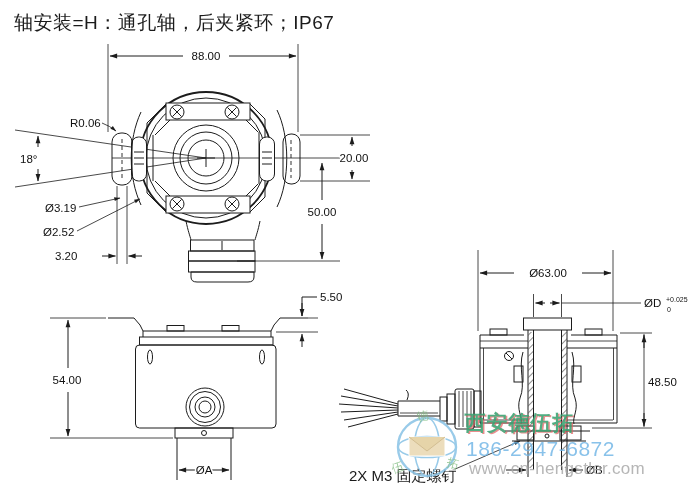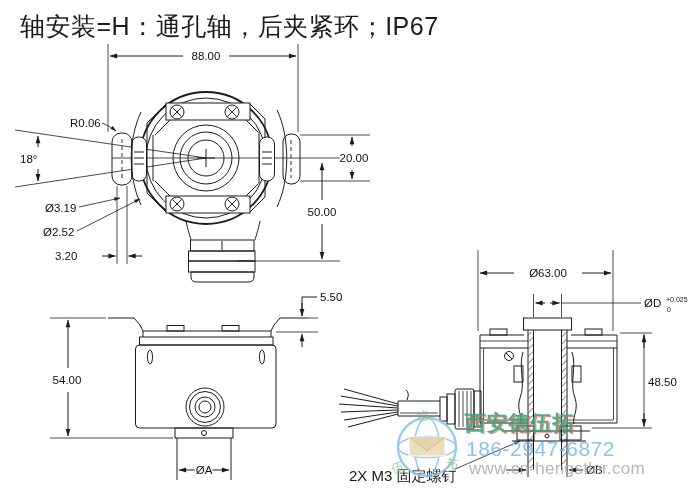--- a/index.html
+++ b/index.html
@@ -1,18 +1,18 @@
 <!DOCTYPE html>
 <html><head>
 <meta charset="utf-8">
 <style>
   html,body{margin:0;padding:0;background:#ffffff;}
   .canvas{position:relative;width:700px;height:499px;background:#fff;overflow:hidden;
           font-family:"Liberation Sans",sans-serif;}
-  .title{position:absolute;left:20px;top:10px;font-size:25px;color:#1b1b1b;
+  .title{position:absolute;left:14px;top:10px;font-size:19px;color:#1b1b1b;
          letter-spacing:.5px;font-weight:500;white-space:nowrap;}
   svg{position:absolute;left:0;top:0;}
   .ln{stroke:#1c1c1c;stroke-width:1;fill:none;stroke-linecap:butt;}
   .ln2{stroke:#1c1c1c;stroke-width:1.8;fill:none;}
   .thin{stroke:#1c1c1c;stroke-width:.8;fill:none;}
   .dash{stroke:#1c1c1c;stroke-width:.9;fill:none;stroke-dasharray:4 3;}
   .wfill{fill:#ffffff;}
   .dim{font-family:"Liberation Sans",sans-serif;font-size:11.5px;fill:#111;
        paint-order:stroke;stroke:#fff;stroke-width:3px;stroke-linejoin:round;}
   .dimS{font-size:7px;stroke-width:2px;}

